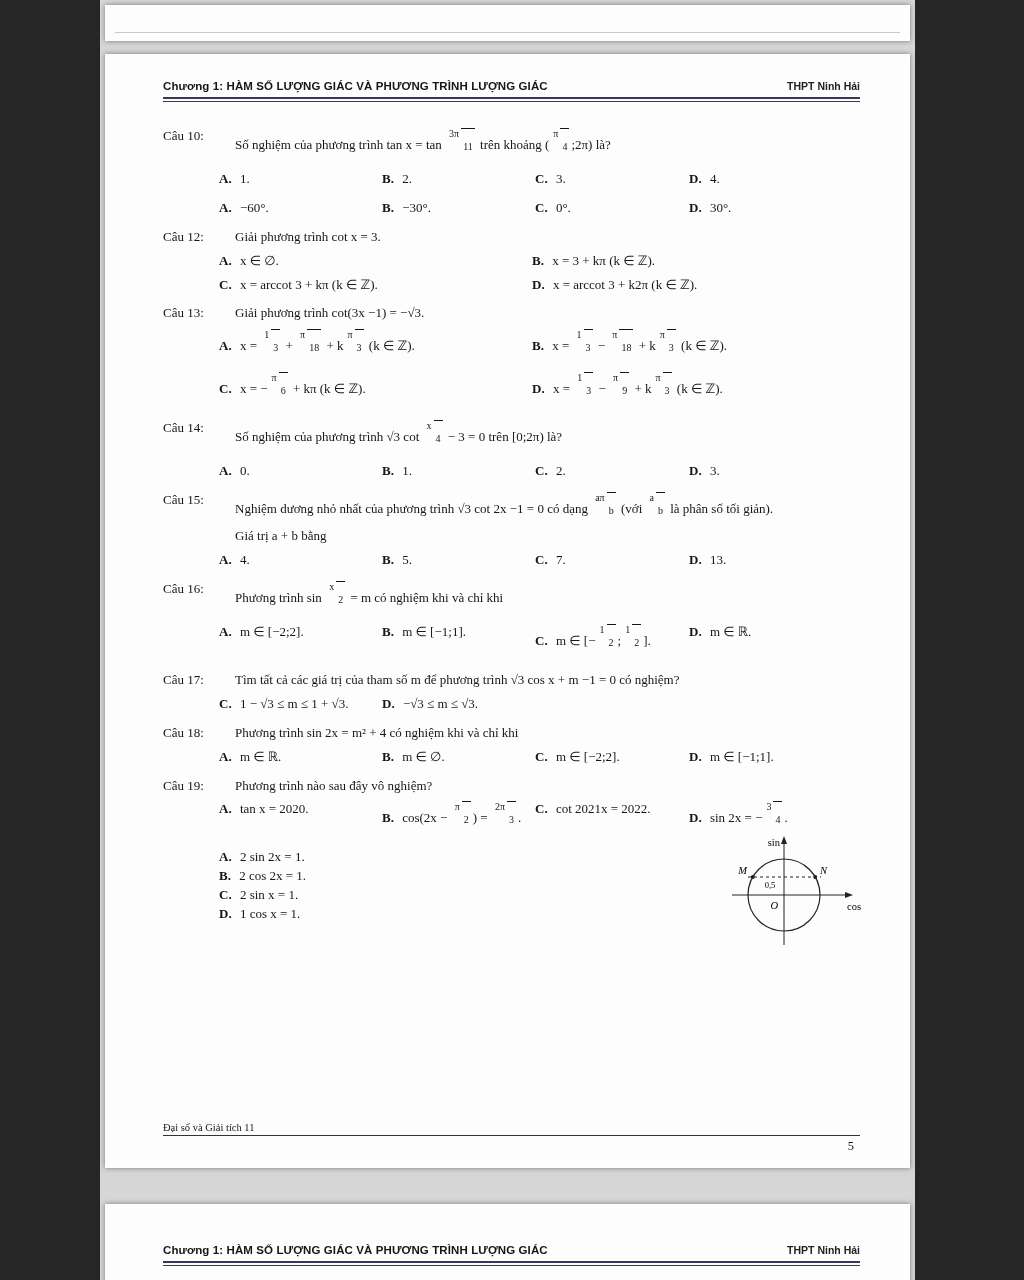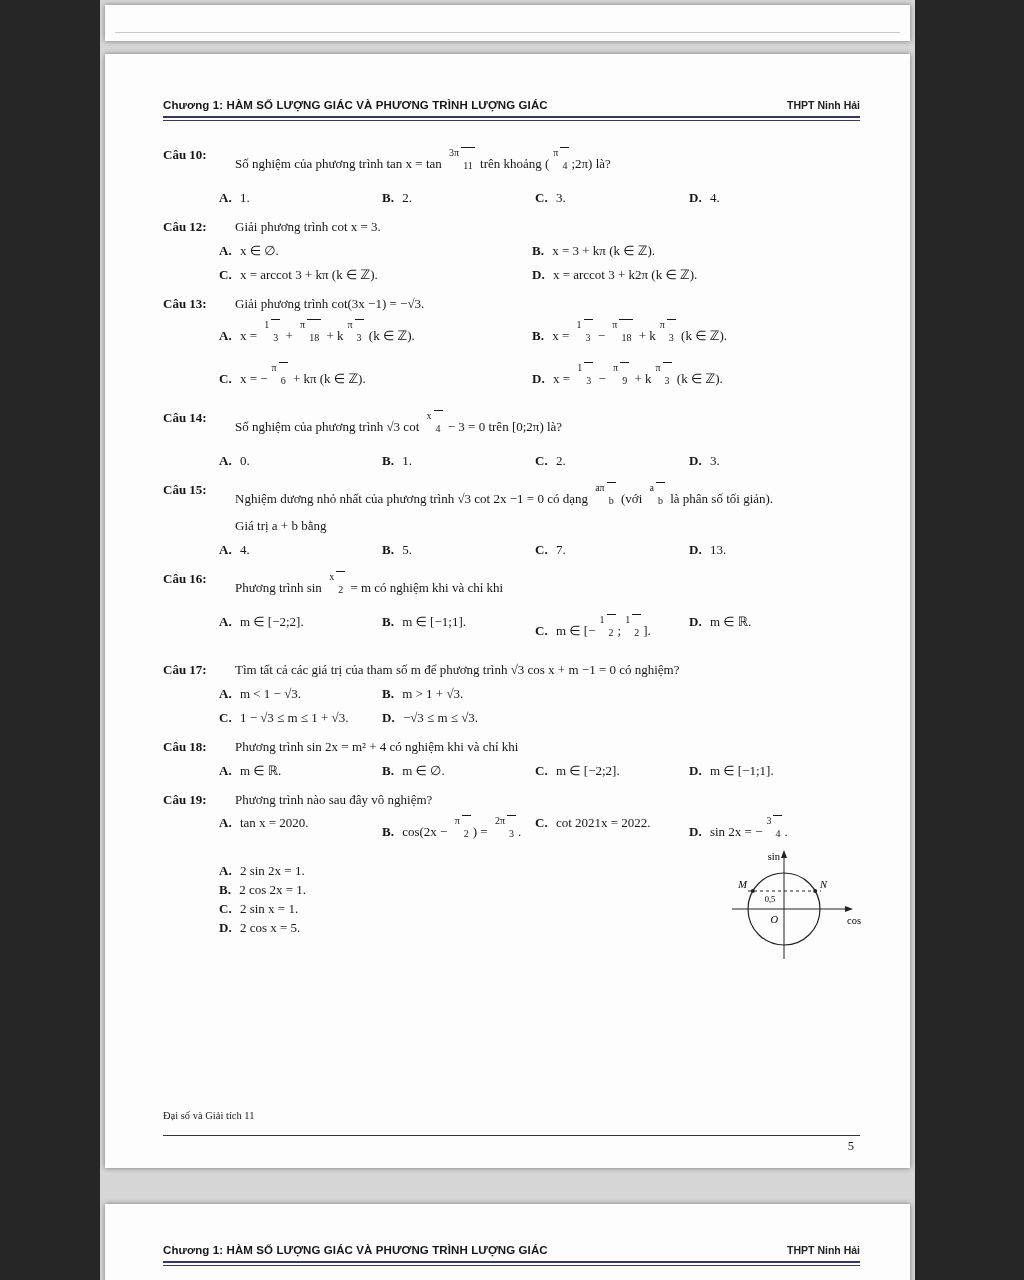--- a/index.html
+++ b/index.html
@@ -11,55 +11,55 @@
   }
   .viewer-col{position:absolute;left:100px;top:0;width:815px;height:1280px;background:#d6d6d6}
   .sheet{position:absolute;left:5px;width:805px;background:#fdfdfd;box-shadow:0 0 5px rgba(0,0,0,.45)}
   .sheet.prev{top:5px;height:36px}
   .prev-line{margin:27px 10px 0 10px;border-top:1px solid #c9c9c9}
   .sheet.main{top:54px;height:1114px}
   .sheet.next{top:1204px;height:80px}
 
   .doc-header{
     display:flex;justify-content:space-between;align-items:flex-end;
-    padding:45px 50px 3px 58px;
+    padding:26px 50px 3px 58px;
     font-family:"Liberation Sans",sans-serif;
   }
   .sheet.next .doc-header{padding-top:40px}
   .h-left{font-size:11.5px;font-weight:bold;letter-spacing:.1px}
   .h-right{font-size:10.5px;font-weight:bold;color:#222}
   .header-rule{
     margin:2px 50px 0 58px;height:5px;
     border-top:2.5px solid #38385e;border-bottom:1px solid #38385e;
   }
 
   .questions{padding:26px 50px 0 58px;font-size:13px;line-height:1.3}
   .question{margin-bottom:12px;position:relative}
   .q-head{display:flex;margin-bottom:7px}
-  .q-label{flex:0 0 72px;font-weight:bold}
+  .q-label{flex:0 0 72px;font-weight:normal}
   .q-text{flex:1;text-align:justify}
   .question.has-diagram .q-text{padding-right:148px}
 
   .opt-row{display:grid;margin-left:56px;margin-bottom:7px;align-items:start}
   .opt-row.cols4{grid-template-columns:163px 153px 154px 1fr}
   .opt-row.cols2{grid-template-columns:313px 1fr}
   .opt-row.cols1{grid-template-columns:1fr;margin-bottom:2px}
   .okey{font-weight:bold;margin-right:5px}
 
   .frac{
     display:inline-flex;vertical-align:middle;
     text-align:center;font-size:10px;line-height:1.1;margin:0 2px;
   }
   .fden{border-top:1px solid #161616;padding:12px 2px}
   .fnum{padding:0 2px}
 
   .diagram-holder{position:absolute;right:-4px;top:-16px;width:152px}
 
   .page-footer{position:absolute;left:58px;right:50px;bottom:14px}
-  .footer-rule-row{font-size:10.5px;border-bottom:1.5px solid #333;padding-bottom:14px}
+  .footer-rule-row{font-size:10.5px;border-bottom:1.5px solid #333;padding-bottom:2px}
   .footer-page{text-align:right;font-size:12.5px;margin-top:3px;padding-right:6px}
 
   svg text{font-family:"Liberation Serif",serif}
 </style>
 </head>
 <body>
 
 <div class="viewer-col">
 
   <div class="sheet prev">
@@ -89,20 +89,26 @@
               </span>;2π) là?</span>
           </div>
           <div class="opt-row cols4">
             <span class="opt"><b class="okey">A.</b> <span class="otext">1.</span></span>
             <span class="opt"><b class="okey">B.</b> <span class="otext">2.</span></span>
             <span class="opt"><b class="okey">C.</b> <span class="otext">3.</span></span>
             <span class="opt"><b class="okey">D.</b> <span class="otext">4.</span></span>
           </div>
         </div>
         <div class="question">
+          <div class="opt-row cols4">
+            <span class="opt"><b class="okey">A.</b> <span class="otext">−60°.</span></span>
+            <span class="opt"><b class="okey">B.</b> <span class="otext">−30°.</span></span>
+            <span class="opt"><b class="okey">C.</b> <span class="otext">0°.</span></span>
+            <span class="opt"><b class="okey">D.</b> <span class="otext">30°.</span></span>
+          </div>
         </div>
         <div class="question">
           <div class="q-head">
             <span class="q-label">Câu 12:</span>
             <span class="q-text">Giải phương trình cot x = 3.</span>
           </div>
           <div class="opt-row cols2">
             <span class="opt"><b class="okey">A.</b> <span class="otext">x ∈ ∅.</span></span>
             <span class="opt"><b class="okey">B.</b> <span class="otext">x = 3 + kπ (k ∈ ℤ).</span></span>
           </div>
@@ -206,24 +212,20 @@
                   <span class="fnum">1</span>
                   <span class="fden">2</span>
                 </span>].</span></span>
             <span class="opt"><b class="okey">D.</b> <span class="otext">m ∈ ℝ.</span></span>
           </div>
         </div>
         <div class="question">
           <div class="q-head">
             <span class="q-label">Câu 17:</span>
             <span class="q-text">Tìm tất cả các giá trị của tham số m để phương trình √3 cos x + m −1 = 0 có nghiệm?</span>
-          </div>
-          <div class="opt-row cols4">
-            <span class="opt"><b class="okey">A.</b> <span class="otext">m &lt; 1 − √3.</span></span>
-            <span class="opt"><b class="okey">B.</b> <span class="otext">m &gt; 1 + √3.</span></span>
           </div>
           <div class="opt-row cols4">
             <span class="opt"><b class="okey">C.</b> <span class="otext">1 − √3 ≤ m ≤ 1 + √3.</span></span>
             <span class="opt"><b class="okey">D.</b> <span class="otext">−√3 ≤ m ≤ √3.</span></span>
           </div>
         </div>
         <div class="question">
           <div class="q-head">
             <span class="q-label">Câu 18:</span>
             <span class="q-text">Phương trình sin 2x = m² + 4 có nghiệm khi và chỉ khi</span>
@@ -278,21 +280,21 @@
           <div class="opt-row cols1">
             <span class="opt"><b class="okey">A.</b> <span class="otext">2 sin 2x = 1.</span></span>
           </div>
           <div class="opt-row cols1">
             <span class="opt"><b class="okey">B.</b> <span class="otext">2 cos 2x = 1.</span></span>
           </div>
           <div class="opt-row cols1">
             <span class="opt"><b class="okey">C.</b> <span class="otext">2 sin x = 1.</span></span>
           </div>
           <div class="opt-row cols1">
-            <span class="opt"><b class="okey">D.</b> <span class="otext">2 cos x = 5.</span></span>
+            <span class="opt"><b class="okey">D.</b> <span class="otext">1 cos x = 1.</span></span>
           </div>
         </div>
       </div>
 
     <div class="page-footer">
       <div class="footer-rule-row">
         <span>Đại số và Giải tích 11</span>
       </div>
       <div class="footer-page">5</div>
     </div>

